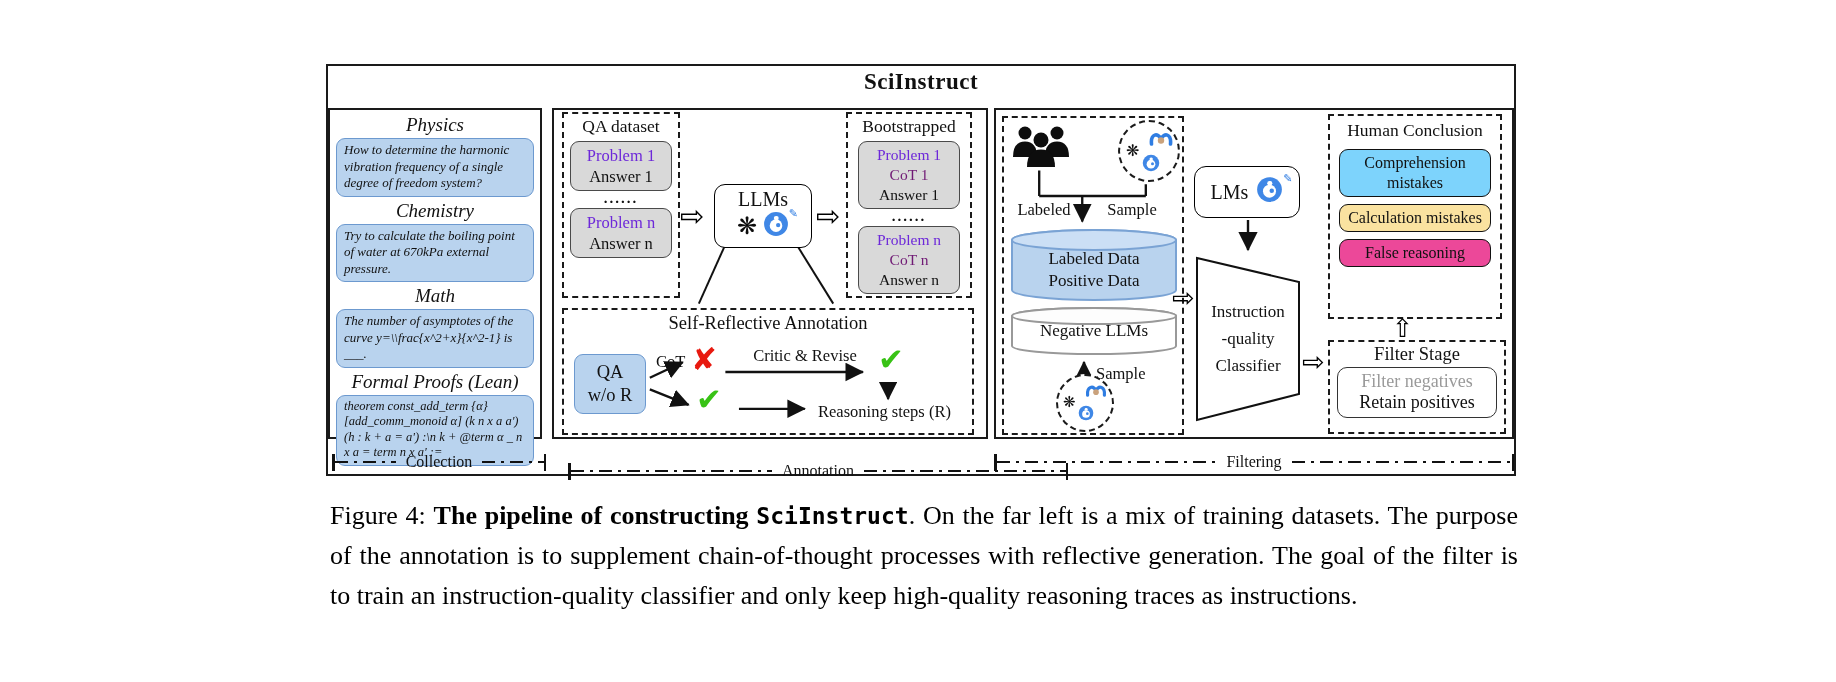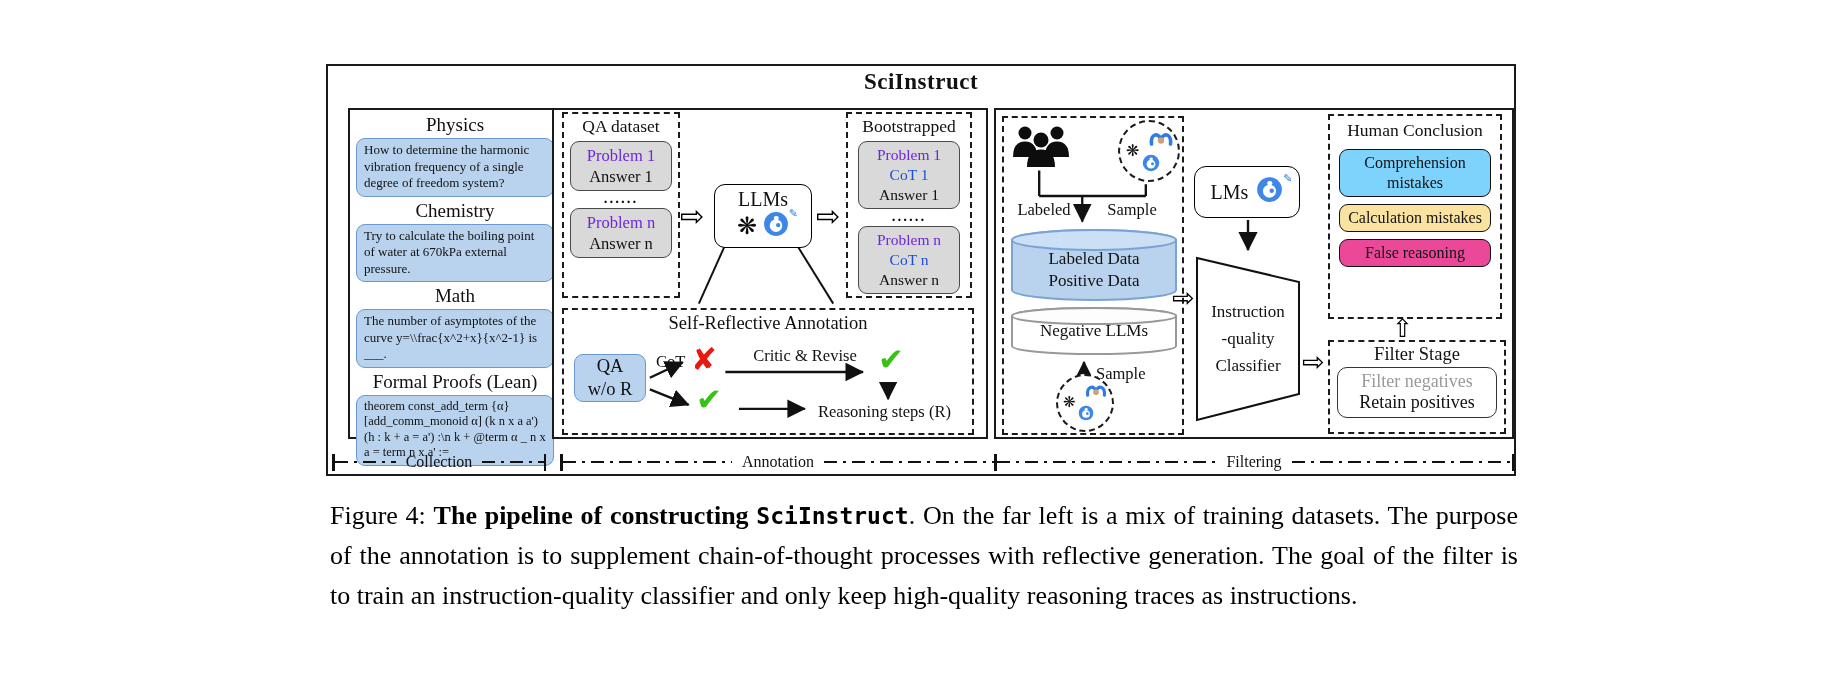--- a/index.html
+++ b/index.html
@@ -10,21 +10,21 @@
   }
   .frame {
     position: absolute; left: 326px; top: 64px; width: 1190px; height: 412px;
     border: 2px solid #1a1a1a; background: #fff;
   }
   .fig-title {
     position: absolute; top: 3px; left: 0; width: 100%;
     text-align: center; font-size: 23px; font-weight: bold; letter-spacing: .5px;
   }
   .panel { position: absolute; top: 42px; height: 331px; border: 2px solid #1a1a1a; background: #fff; }
-  .panel.collection { left: 20px;  width: 214px; }
+  .panel.collection { left: 0;  width: 214px; font-style: italic; }
   .panel.annotation { left: 224px; width: 436px; }
   .panel.filtering  { left: 666px; width: 520px; }
 
   
   .collection { display: flex; flex-direction: column; align-items: center; padding: 3px 0 0; }
   .sec-heading { font-size: 19px; line-height: 24px; }
   .blue-box {
     width: 198px; background: #b9d3ee; border: 1.5px solid #6c99cf; border-radius: 9px;
     font-size: 13px; line-height: 16.5px; padding: 3px 7px 4px; margin: 1px 0 2px;
   }
@@ -34,42 +34,42 @@
   .dash-box { position: absolute; border: 2px dashed #1a1a1a; background: #fff; }
   .box-title { text-align: center; font-size: 17.5px; line-height: 24px; }
   .gray-box {
     width: 102px; margin: 3px auto 0; text-align: center;
     background: #d9d9d9; border: 1.5px solid #4a4a4a; border-radius: 9px;
     padding: 3px 2px;
   }
   .gray-box .muted { color: #6d28d9; }
   .gray-box .ln  { font-size: 16.5px; line-height: 21px; }
   .gray-box .ln3 { font-size: 15.5px; line-height: 20px; }
-  .cot-blue { color: #1d4ed8; }
+  .cot-blue { color: #701a75; }
   .dots { text-align: center; font-size: 15px; line-height: 14px; letter-spacing: 2px; font-weight: bold; }
   .glyph { font-family: "DejaVu Sans", sans-serif; line-height: 1; position: absolute; }
   .harrow { font-size: 29px; color: #000; }
   .overlay { position: absolute; left: 0; top: 0; width: 100%; height: 100%; pointer-events: none; }
 
   
   .llms-box {
     position: absolute; left: 160px; top: 74px; width: 98px; height: 64px;
     border: 1.6px solid #000; border-radius: 11px; background: #fff;
     display: flex; flex-direction: column; align-items: center; padding-top: 2px;
   }
   .llms-label { font-size: 20px; line-height: 24px; }
   .icon-row { display: flex; align-items: center; gap: 6px; position: relative; }
   .gpt-glyph { font-family: "DejaVu Sans", sans-serif; font-size: 24px; color: #0d0d0d; line-height: 1; }
   .glm-wrap { position: relative; display: inline-block; }
   .pen { position: absolute; right: -9px; top: -4px; font-family: "DejaVu Sans", sans-serif; font-size: 11px; color: #2f7de2; }
 
   .sr-box { left: 8px; top: 198px; width: 412px; height: 127px; }
   .sr-title { text-align: center; font-size: 18.5px; line-height: 26px; }
   .qa-box {
-    position: absolute; left: 10px; top: 44px; width: 72px; height: 48px;
+    position: absolute; left: 10px; top: 44px; width: 72px; height: 60px;
     background: #b9d3ee; border: 1.5px solid #6c99cf; border-radius: 9px;
     display: flex; flex-direction: column; align-items: center; justify-content: center;
     font-size: 18.5px; line-height: 23px;
   }
   .lbl { position: absolute; font-size: 16.5px; line-height: 20px; }
   .cross { color: #e8190f; font-size: 31px; font-weight: bold; }
   .check { color: #38c215; font-size: 31px; font-weight: bold; }
 
   
   .data-box { left: 6px; top: 6px; width: 182px; height: 319px; }
@@ -99,21 +99,21 @@
   .fs-box { left: 332px; top: 230px; width: 178px; height: 94px; }
   .fs-inner {
     margin: 1px 7px 0; border: 1.6px solid #333; border-radius: 10px; background: #fff;
     text-align: center; font-size: 18px; line-height: 21px; padding: 3px 0 4px;
   }
   .fs-inner .muted { color: #9a9a9a; }
 
   
   .footer-seg { position: absolute; top: 383px; height: 26px; display: flex; align-items: center; }
   .fseg-collection { left: 4px;  width: 214px; }
-  .fseg-annotation { left: 232px; width: 436px; }
+  .fseg-annotation { left: 240px; width: 500px; margin-top: 9px; }
   .fseg-filtering  { left: 666px; width: 520px; }
   .fbar { width: 2.5px; height: 17px; background: #111; }
   .dashdot {
     flex: 1; height: 2.5px;
     background: repeating-linear-gradient(90deg, #111 0 13px, transparent 13px 19px, #111 19px 22px, transparent 22px 28px);
   }
   .flabel { font-size: 16px; padding: 0 10px; white-space: nowrap; }
 
   
   .caption {

